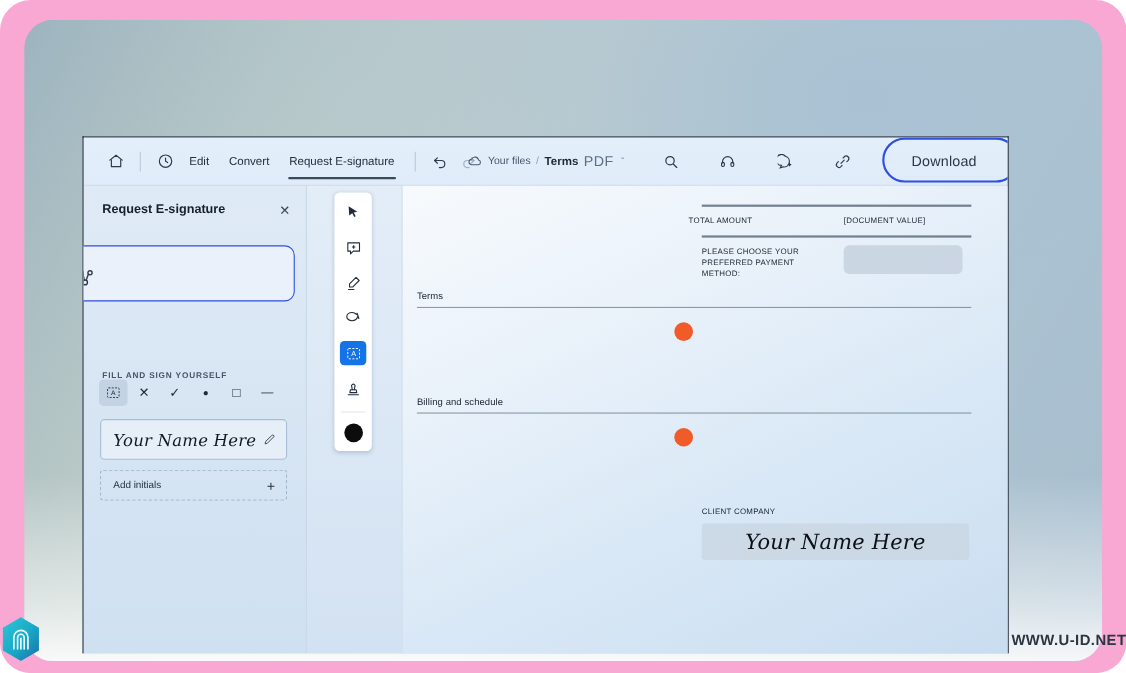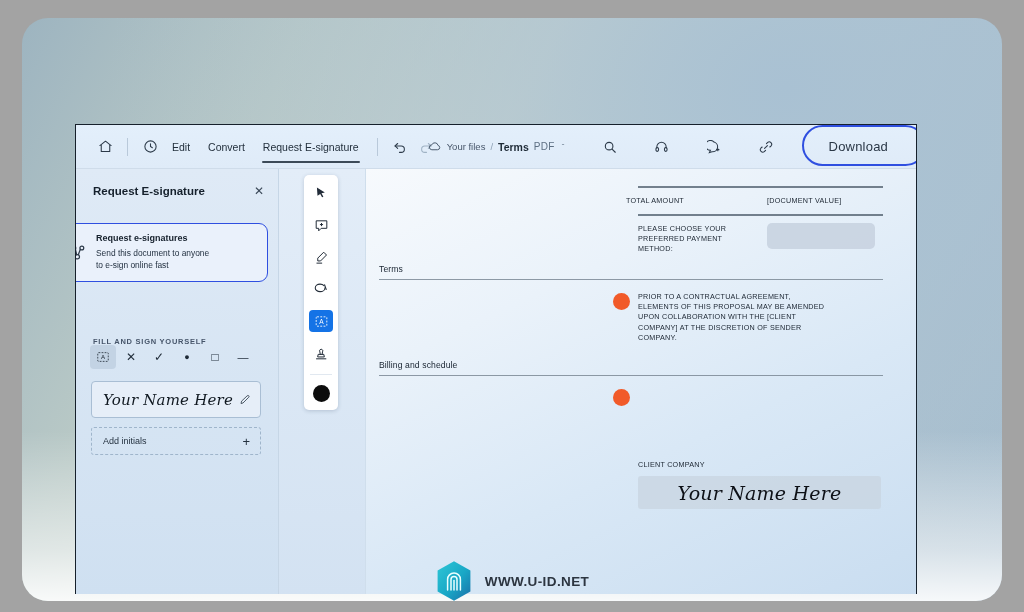--- a/index.html
+++ b/index.html
@@ -4,21 +4,21 @@
 <style>
   * { box-sizing: border-box; margin: 0; padding: 0; }
   html, body {
     width: 1024px; height: 612px;
     background: #ffffff;
     font-family: "Liberation Sans", sans-serif;
     overflow: hidden;
   }
 
   
-  #root { position: relative; width: 1024px; height: 612px; background: #a3a3a3; }
+  #root { position: relative; width: 1024px; height: 612px; background: #f9a8d4; border-radius: 28px; }
 
   .bg-plate {
     position: absolute;
     left: 22px; top: 18px;
     width: 980px; height: 583px;
     border-radius: 26px;
     background:
       radial-gradient(120% 150% at 78% 12%, #a9c1d3 0%, rgba(169,193,211,0) 58%),
       linear-gradient(118deg, #9db4c0 0%, #b9c9c6 22%, #ccd6cd 42%, #c3d2cf 55%, #b0c4cf 72%, #a5bccd 100%);
     overflow: hidden;
@@ -68,21 +68,21 @@
   .tb-undo { color:#2c3a49; font-size:14px; padding:0 6px; }
   .tb-redo { color:#9fb2c4; font-size:14px; padding:0 6px; }
 
   .breadcrumb {
     position: absolute; left: 50%; transform: translateX(-50%);
     display: flex; align-items: center; gap: 5px;
     font-size: 9.5px; color: #47566a; white-space: nowrap;
   }
   .bc-sep { color: #8fa2b5; }
   .bc-strong { font-weight: bold; color: #1d2935; font-size: 10.5px; }
-  .bc-type { font-size: 10px; color:#5d6f82; letter-spacing:.3px; }
+  .bc-type { font-size: 13px; color:#5d6f82; letter-spacing:.3px; }
   .bc-chev { font-size: 8px; color:#5d6f82; margin-left:2px; }
 
   .tb-right { margin-left: auto; display: flex; align-items: center; gap: 26px; }
 
   .download-wrap { position: relative; margin-left: 14px; margin-right: 6px; }
   .download-btn {
     font-size: 13px; color: #2a3746; letter-spacing: .2px;
     padding: 4px 10px; white-space: nowrap;
   }
   .annot-circle {
@@ -218,21 +218,21 @@
     position:absolute;
     width: 243px; height: 33px;
     background: rgba(200,212,224,.75); border-radius:3px;
     display:flex; align-items:center; justify-content:center;
   }
   .sig-field .sign-script { font-size: 19px; color:#0d1016; }
 
   
   .watermark {
     position:absolute; left: 0; right: 0; bottom: 10px;
-    display:flex; align-items:center; justify-content:center; gap: 12px;
+    display:flex; align-items:center; justify-content:space-between; gap: 12px;
     z-index: 30;
   }
   .wm-logo { width: 38px; height: 42px; flex:none; }
   .wm-text { font-size: 13.5px; font-weight: bold; color:#2c3540; letter-spacing:.4px; }
 
   svg { display:block; }
 </style>
 </head>
 <body>
 
@@ -335,25 +335,20 @@
         <div class="esig-card">
           <span class="esig-icon">
             <svg width="20" height="20" viewBox="0 0 24 24" fill="none" stroke="currentColor" stroke-width="1.5" stroke-linecap="round">
               <circle cx="7" cy="6" r="2.3"></circle>
                 <circle cx="16.6" cy="6" r="2.3"></circle>
               <circle cx="11.2" cy="16.5" r="2.6"></circle>
               <path d="M8.9 7.6 10.4 13.9M14.8 7.6 12.6 13.6"></path>
               <path d="M4.4 19.3c.6-2 2.6-3.2 4.4-3.2"></path>
             </svg>
           </span>
-          <div>
-            <div class="esig-title">Request e-signatures</div>
-            <div class="esig-sub" style="white-space:pre-line">Send this document to anyone
-to e-sign online fast</div>
-          </div>
         </div>
 
         <div class="lp-section-label">FILL AND SIGN YOURSELF</div>
 
         <div class="fill-tools">
           <div class="ft sel">
             <svg width="14" height="14" viewBox="0 0 24 24" fill="none" stroke="#17212c" stroke-width="1.3">
               <rect x="3" y="4.5" width="18" height="15" rx="1.4" stroke-dasharray="3 2.2"></rect>
               <text x="12" y="16" font-size="10.5" font-family="Liberation Sans, sans-serif" fill="#17212c" stroke="none" text-anchor="middle">A</text>
             </svg>
@@ -443,25 +438,20 @@
 
             <div class="d-label" style="left:272px; top:55px; width:120px; white-space:pre-line;">PLEASE CHOOSE YOUR
 PREFERRED PAYMENT
 METHOD:</div>
             <div class="pay-field" style="left:401px; top:54px;"></div>
 
             <div class="d-sec" style="left:13px; top:95px;">Terms</div>
             <div class="d-rule thin" style="left:13px; top:110px; width:504px;"></div>
 
             <div class="dot" style="left:247px; top:124px;"></div>
-            <div class="d-label" style="left:272px; top:123px; width:250px; white-space:pre-line;">PRIOR TO A CONTRACTUAL AGREEMENT,
-ELEMENTS OF THIS PROPOSAL MAY BE AMENDED
-UPON COLLABORATION WITH THE [CLIENT
-COMPANY] AT THE DISCRETION OF SENDER
-COMPANY.</div>
 
             <div class="d-sec bold" style="left:13px; top:191px;">Billing and schedule</div>
             <div class="d-rule thin" style="left:13px; top:206px; width:504px;"></div>
 
             <div class="dot" style="left:247px; top:220px;"></div>
 
             <div class="d-label" style="left:272px; top:291px;">CLIENT COMPANY</div>
 
             <div class="sig-field" style="left:272px; top:307px;">
               <span class="sign-script">Your Name Here</span>

